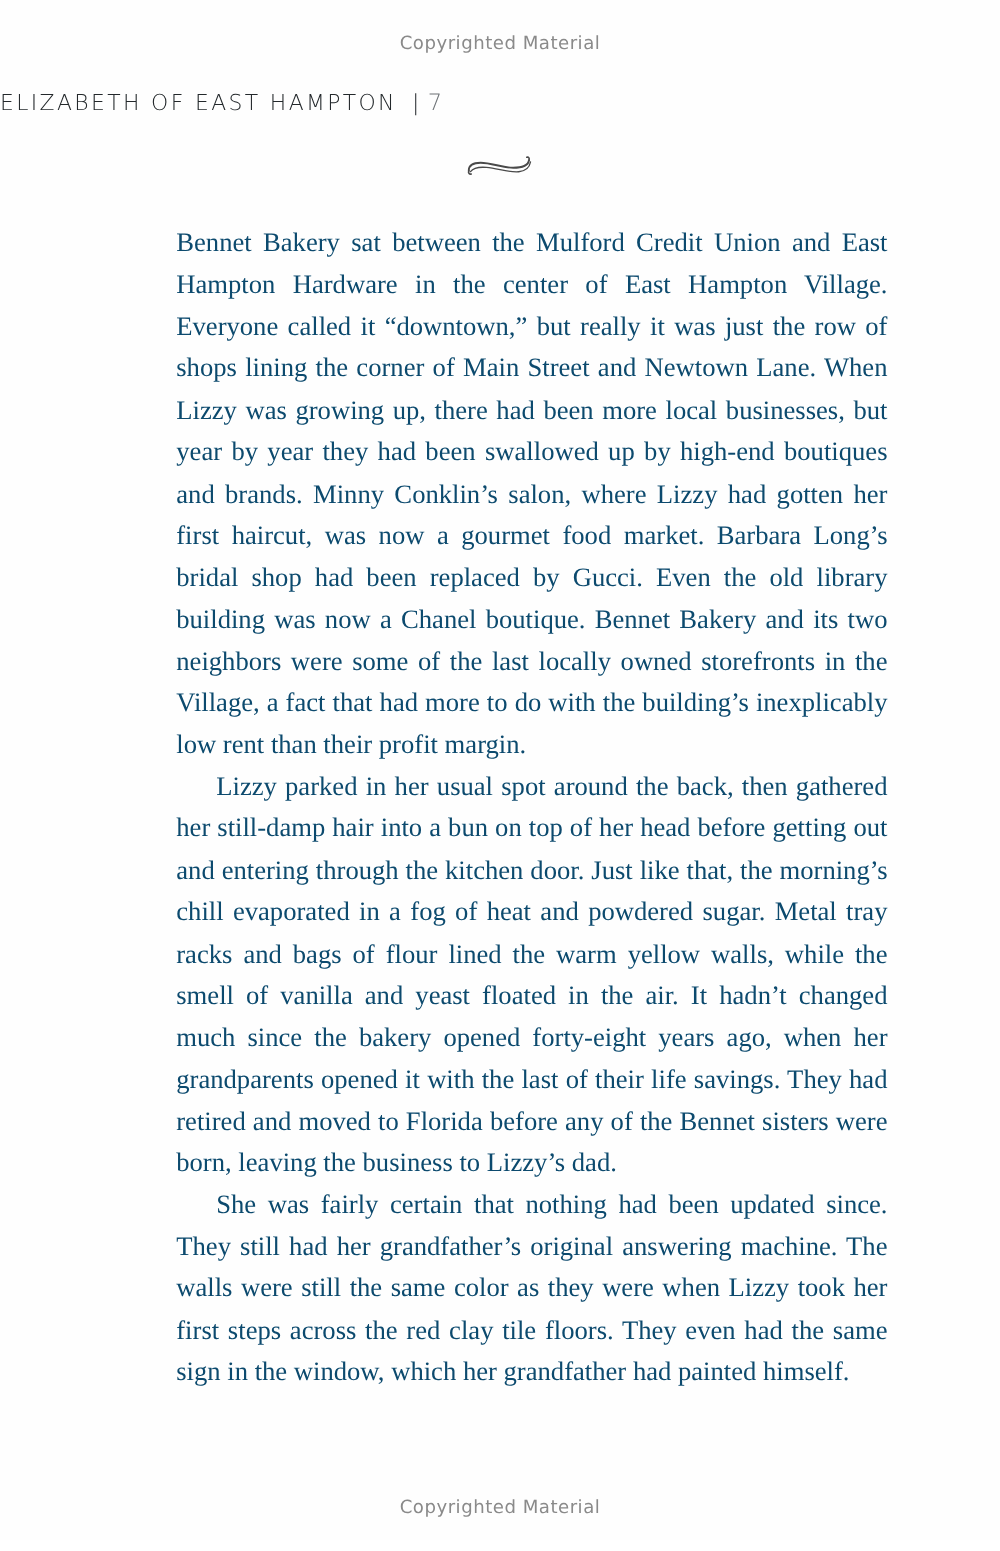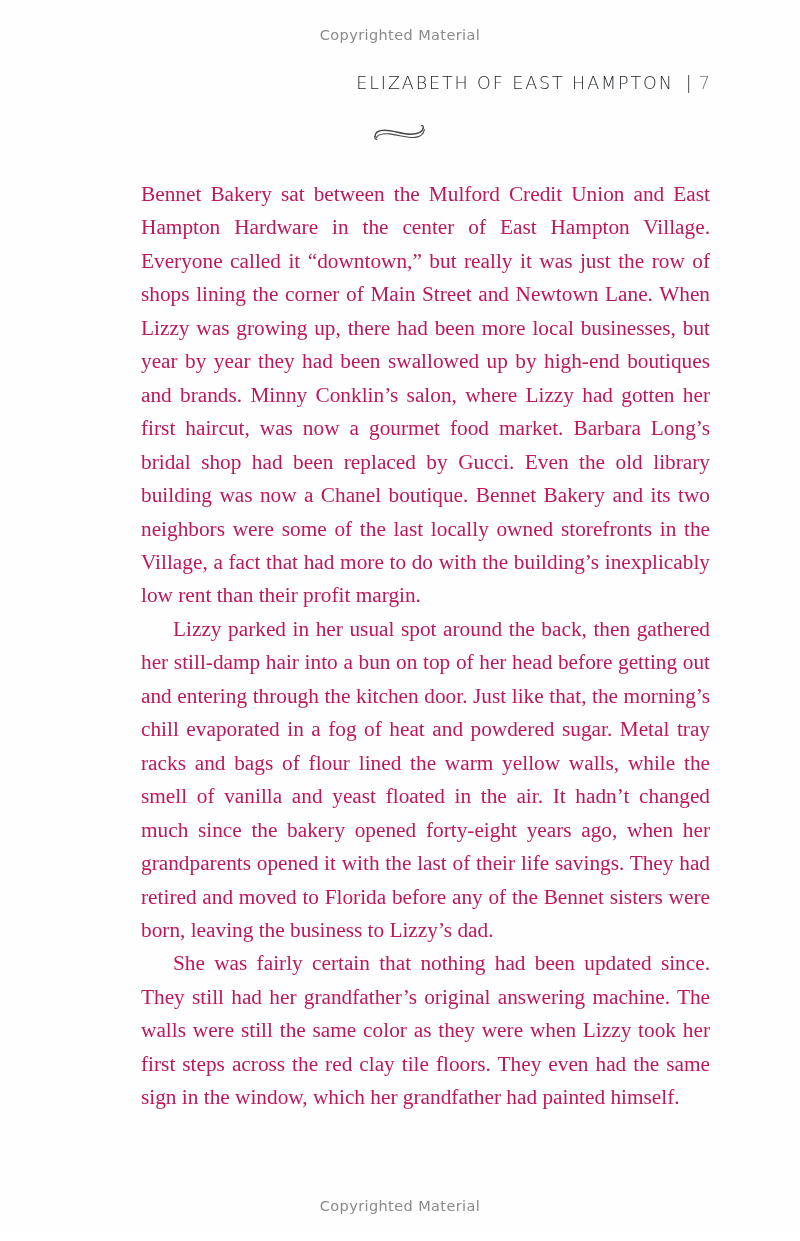--- a/index.html
+++ b/index.html
@@ -32,21 +32,20 @@
   .watermark-bottom { top: 1198px; }
 
   
   .running-head {
     position: absolute;
     top: 72px;
     left: 0;
     width: 800px;
     padding-right: 90px;
     box-sizing: border-box;
-    text-align: right;
     white-space: nowrap;
     font-family: "DejaVu Sans", "Liberation Sans", sans-serif;
     font-weight: 300;
     font-size: 17.5px;
     letter-spacing: 1.9px;
     color: #23282b;
   }
   .running-head .rh-title { color: #23282b; }
   .running-head .rh-sep {
     display: inline-block;
@@ -75,21 +74,21 @@
   .textblock {
     position: absolute;
     top: 178px;
     left: 141px;
     width: 569px;
   }
   .textblock p {
     margin: 0;
     font-size: 21.3px;
     line-height: 33.45px;
-    color: #be185d;
+    color: #0c4a6e;
     text-align: justify;
     text-justify: inter-word;
     -webkit-hyphens: none;
     hyphens: none;
     text-indent: 32px;
     font-variant-numeric: oldstyle-nums;
   }
   .textblock p.first { text-indent: 0; }
   .textblock p.last-partial { text-align: left; }
 </style>

